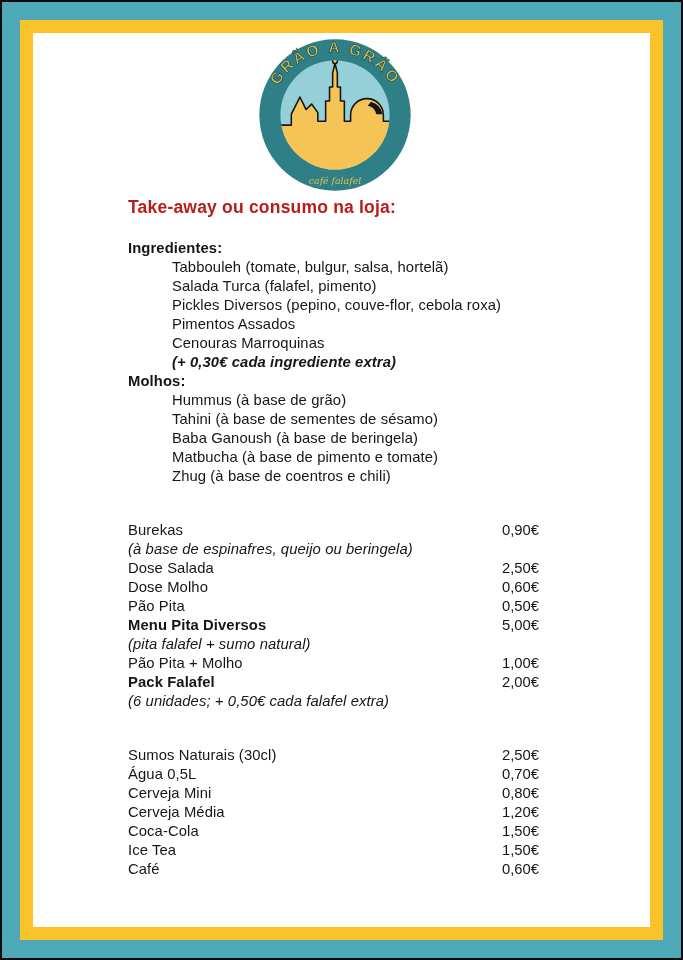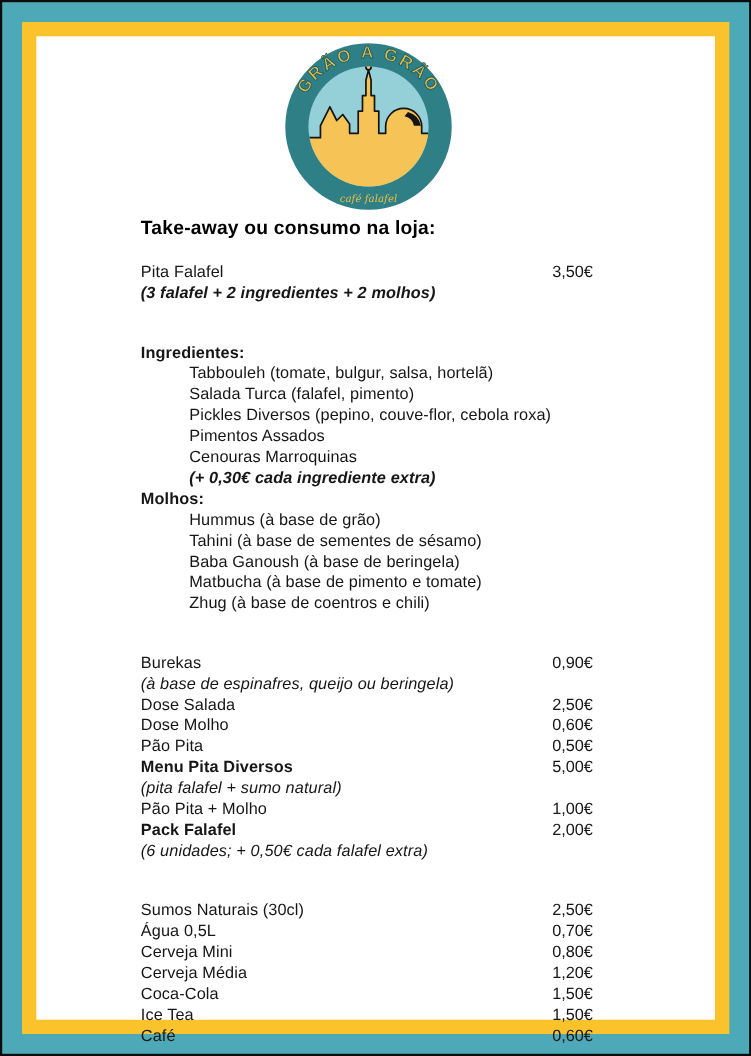--- a/index.html
+++ b/index.html
@@ -9,21 +9,21 @@
   }
   .frame-teal   { position:absolute; inset:2px;  background:var(--teal,#4da9b8); }
   .frame-yellow { position:absolute; inset:18px; background:var(--yellow,#fbc32b); }
   .page         { position:absolute; inset:13px; background:#ffffff; }
 
   .logo { position:absolute; top:2px; left:224px; width:156px; height:160px; }
 
   .menu { position:absolute; left:95px; right:111px; top:163px; color:#161616; }
   .menu h1 {
     font-size:17.5px; line-height:22px; font-weight:bold; margin:0 0 21px 0;
-    letter-spacing:.2px; color:#000000;
+    letter-spacing:.2px; color:#b91c1c;
   }
   .section + .section { margin-top:35px; }
   .row { display:flex; justify-content:space-between; line-height:19px; font-size:14.8px; }
   .row .label { white-space:pre; letter-spacing:.1px; }
   .row.indent .label { padding-left:44px; }
   .row.bold .label { font-weight:bold; }
   .row.italic .label { font-style:italic; }
   .row .price { font-weight:normal; font-style:normal; }
 </style>
 </head>
@@ -50,29 +50,20 @@
             <text font-size="20" font-weight="bold" letter-spacing="3" fill="var(--gold)" stroke="var(--outline)" stroke-width="1" font-family="Liberation Sans, sans-serif">
               <textPath href="#arcpath" startOffset="50%" text-anchor="middle">GRÃO A GRÃO</textPath>
             </text>
             <text x="100" y="188" text-anchor="middle" font-size="12" font-style="italic" font-family="DejaVu Serif, serif" fill="var(--gold)">café falafel</text>
           </svg>
         </div>
 
         <div class="menu">
           <h1>Take-away ou consumo na loja:</h1>
           <div id="menu-sections">
-              <div class="section">
-                <div class="row">
-                  <span class="label">Pita Falafel</span>
-                  <span class="price">3,50€</span>
-                </div>
-                <div class="row bold italic">
-                  <span class="label">(3 falafel + 2 ingredientes + 2 molhos)</span>
-                </div>
-              </div>
               <div class="section">
                 <div class="row bold">
                   <span class="label">Ingredientes:</span>
                 </div>
                 <div class="row indent">
                   <span class="label">Tabbouleh (tomate, bulgur, salsa, hortelã)</span>
                 </div>
                 <div class="row indent">
                   <span class="label">Salada Turca (falafel, pimento)</span>
                 </div>

